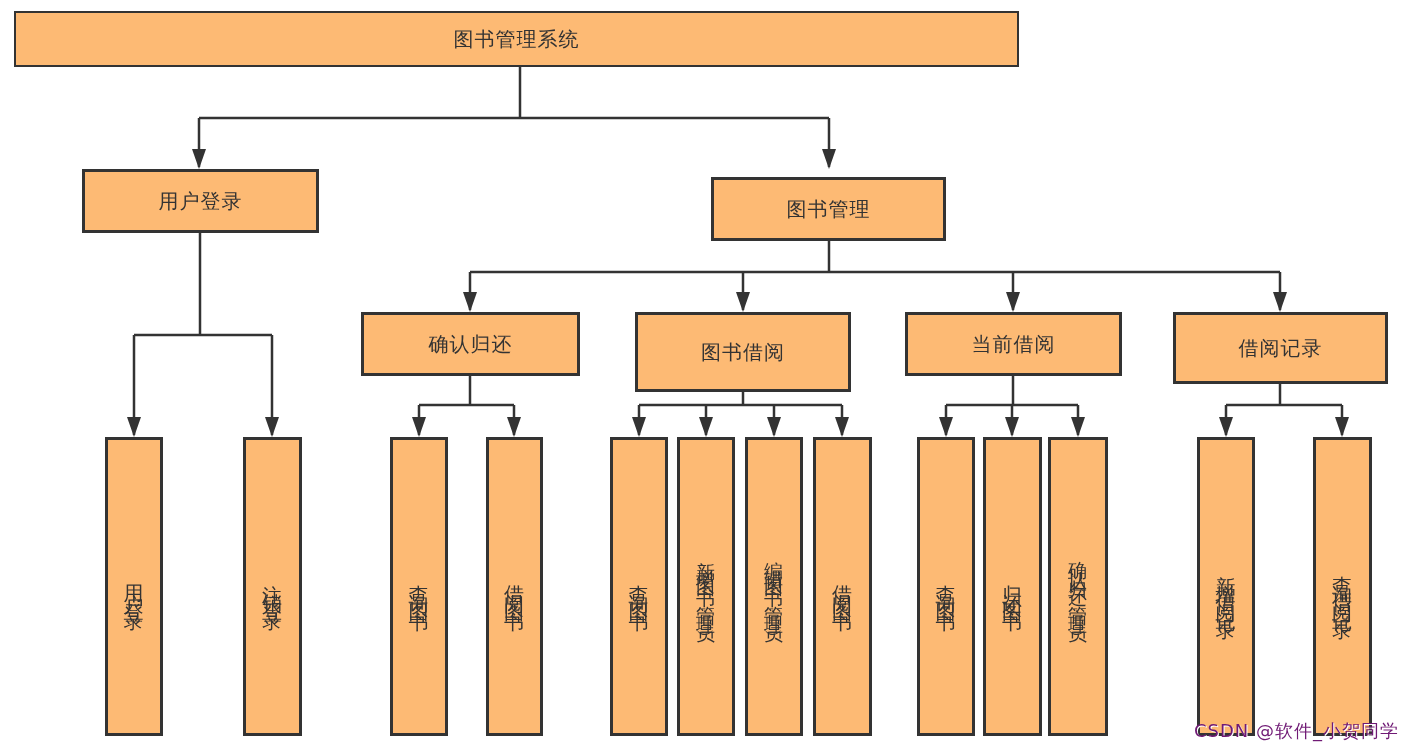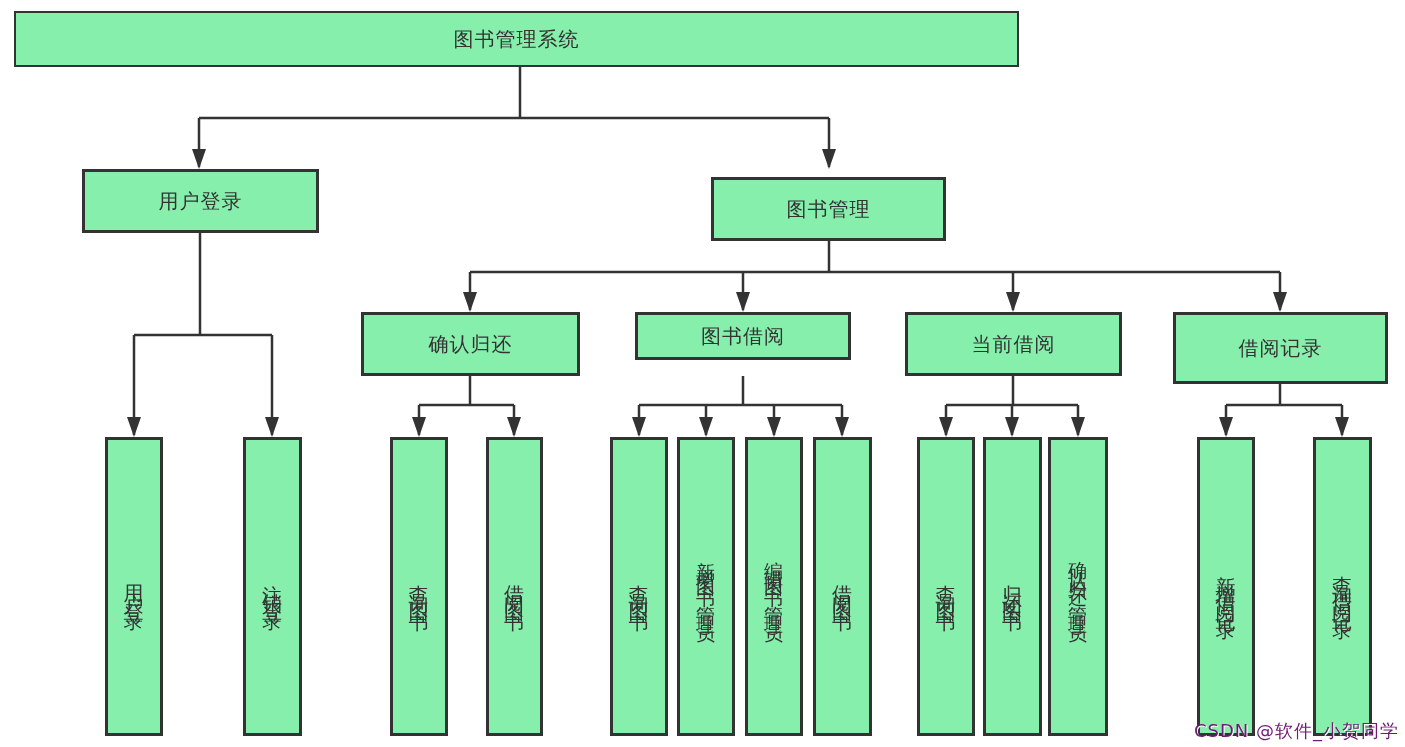--- a/index.html
+++ b/index.html
@@ -12,21 +12,21 @@
     overflow: hidden;
   }
   svg.connectors {
     position: absolute;
     left: 0; top: 0;
     width: 1405px; height: 747px;
   }
   .node {
     position: absolute;
     box-sizing: border-box;
-    background: #86efac;
+    background: #fdba74;
     border: 3px solid #333333;
     display: flex;
     align-items: center;
     justify-content: center;
     color: #333333;
     font-size: 20px;
     line-height: 1;
     letter-spacing: 1px;
     white-space: nowrap;
   }
@@ -109,21 +109,21 @@
   <div class="node" style="left:82px; top:169px; width:237px; height:64px;">
     <span>用户登录</span>
   </div>
   <div class="node" style="left:711px; top:177px; width:235px; height:64px;">
     <span>图书管理</span>
   </div>
 
   <div class="node" style="left:361px; top:312px; width:219px; height:64px;">
     <span>确认归还</span>
   </div>
-  <div class="node" style="left:635px; top:312px; width:216px; height:48px;">
+  <div class="node" style="left:635px; top:312px; width:216px; height:80px;">
     <span>图书借阅</span>
   </div>
   <div class="node" style="left:905px; top:312px; width:217px; height:64px;">
     <span>当前借阅</span>
   </div>
   <div class="node" style="left:1173px; top:312px; width:215px; height:72px;">
     <span>借阅记录</span>
   </div>
 
   <div class="node vert" style="left:105px; top:437px; width:58px; height:299px;">

